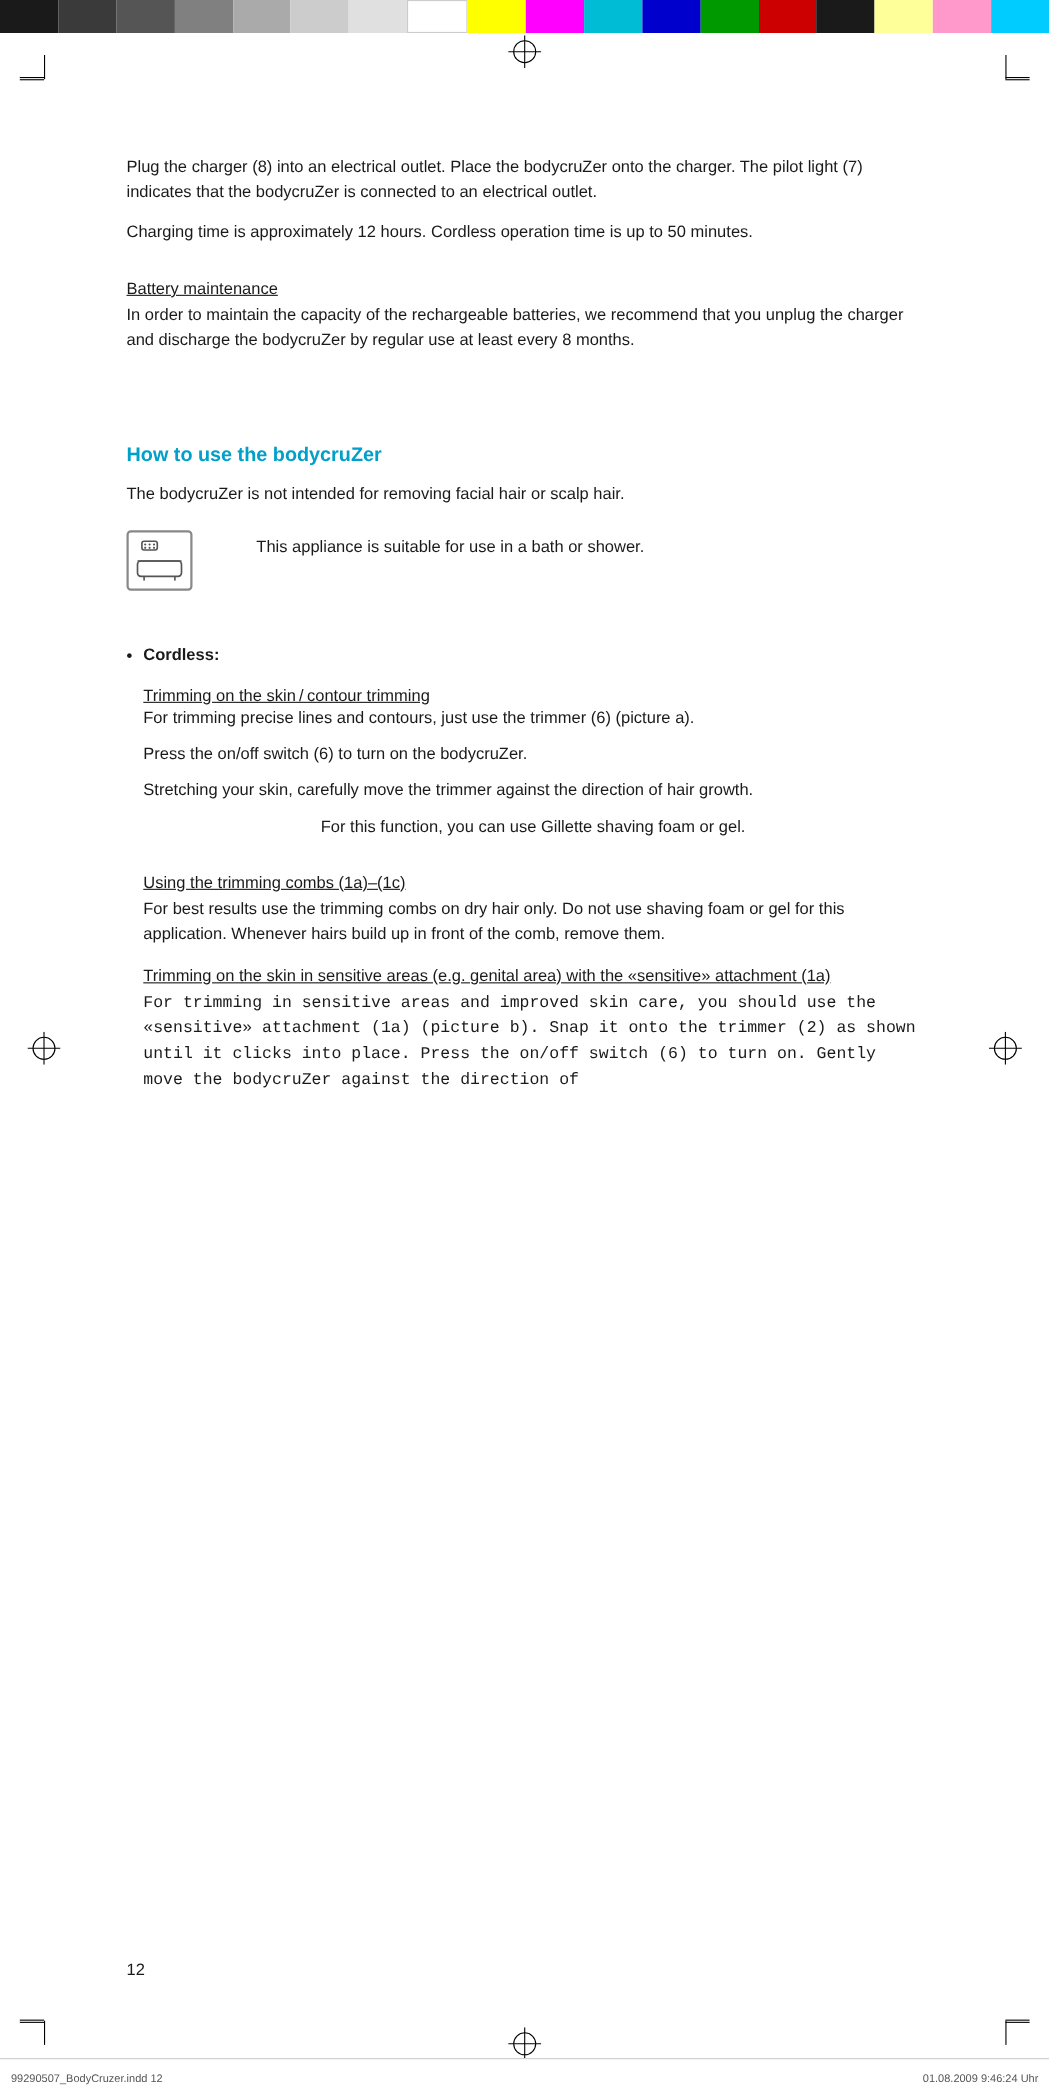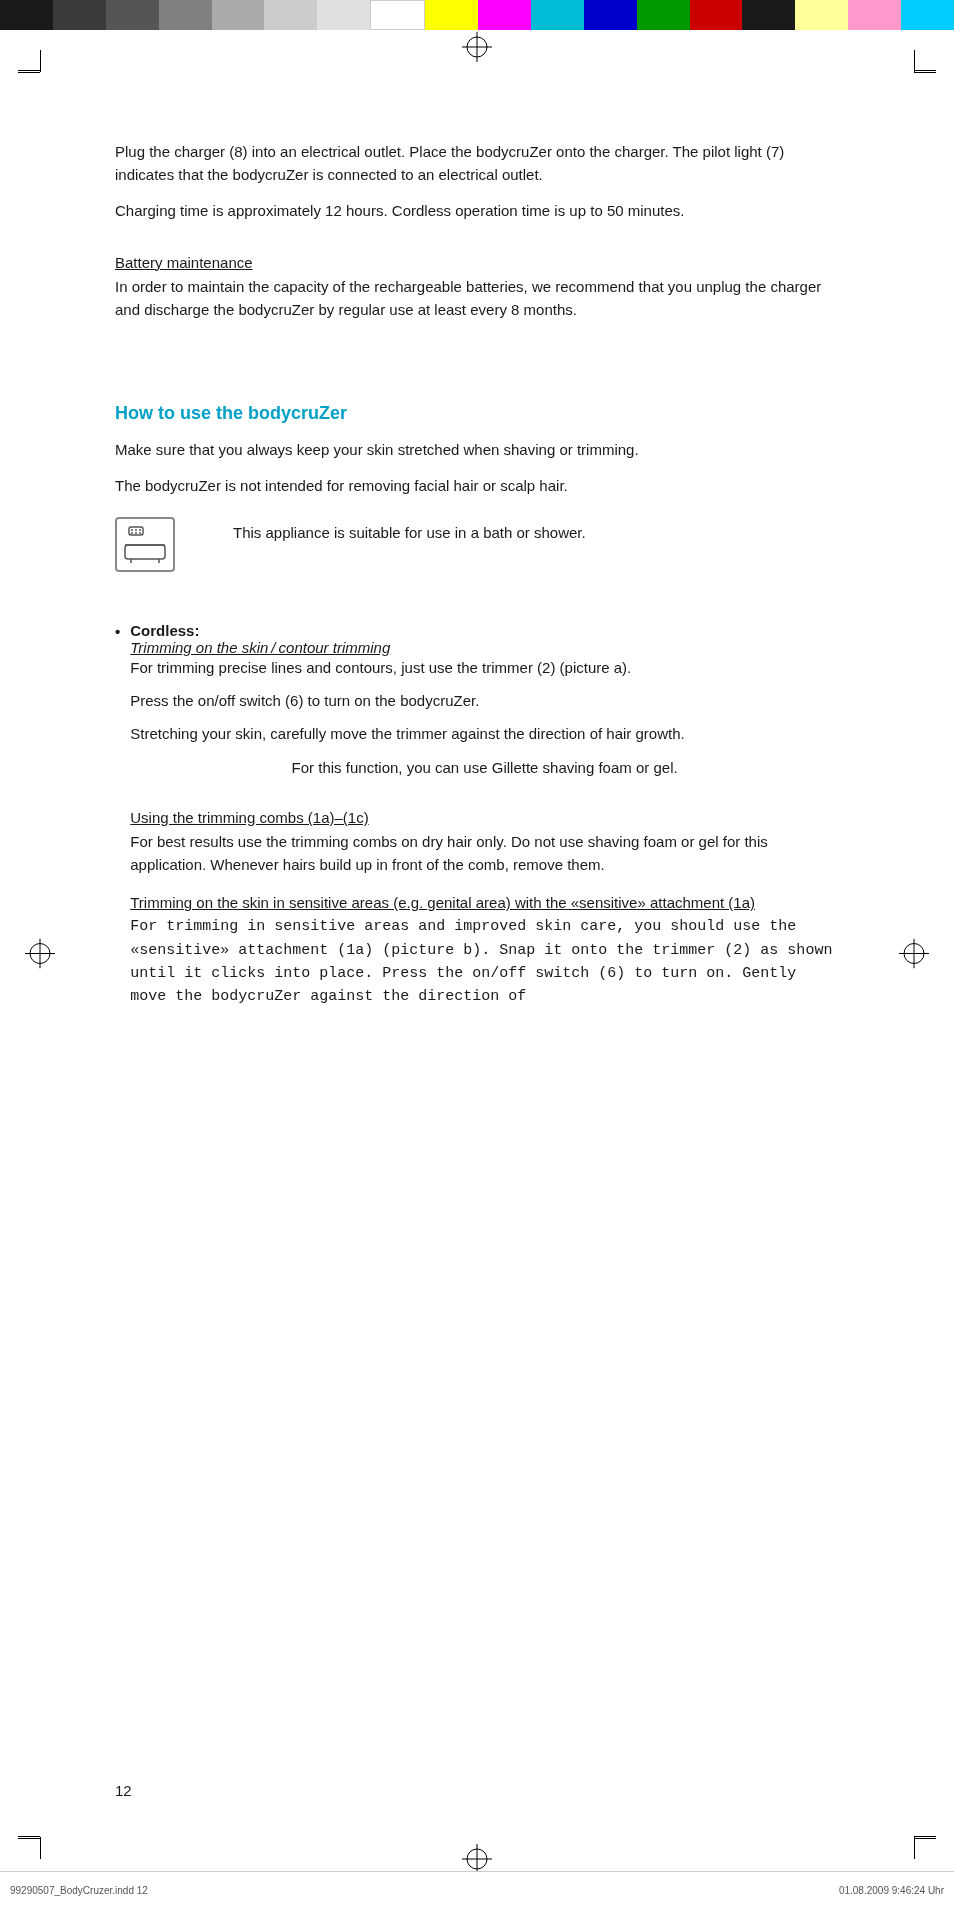--- a/index.html
+++ b/index.html
@@ -229,21 +229,20 @@
     <div class="spacer"></div>
 
     <span class="underline-heading">Battery maintenance</span>
 
     <p class="para">In order to maintain the capacity of the rechargeable batteries, we recommend that you unplug the charger and discharge the bodycruZer by regular use at least every 8 months.</p>
 
     <div style="height: 30px;"></div>
 
     <h2 class="section-heading">How to use the bodycruZer</h2>
 
-    <p class="para">Make sure that you always keep your skin stretched when shaving or trimming.</p>
 
     <p class="para">The bodycruZer is not intended for removing facial hair or scalp hair.</p>
 
     <div class="bath-icon-row">
       <div class="bath-icon-box">
         <svg width="44" height="38" viewBox="0 0 44 38" fill="none">
 
           <rect x="6" y="2" width="14" height="8" rx="2" stroke="#555" stroke-width="1.5" fill="none"></rect>
           <circle cx="9" cy="5" r="1" fill="#555"></circle>
           <circle cx="13" cy="5" r="1" fill="#555"></circle>
@@ -264,24 +263,24 @@
 
     <div style="height:12px;"></div>
 
     <div class="bullet-section">
       <div class="bullet-item">
         <span class="bullet-dot">•</span>
         <div class="bullet-content">
           <span class="bullet-title"><span>Cordless</span><span>:</span></span>
 
           
-          <div style="margin-top:0;font-style:italic;">
+          <div style="margin-top:20px;">
             <span class="inline-underline">Trimming on the skin / contour trimming</span>
           </div>
-          <p class="sub-para">For trimming precise lines and contours, just use the trimmer (2) (picture a).</p>
+          <p class="sub-para">For trimming precise lines and contours, just use the trimmer (6) (picture a).</p>
           <p class="sub-para">Press the on/off switch (6) to turn on the bodycruZer.</p>
           <p class="sub-para">Stretching your skin, carefully move the trimmer against the direction of hair growth.</p>
           <p class="sub-para" style="margin-bottom:30px;text-align:center;">For this function, you can use Gillette shaving foam or gel.</p>
 
           
           <div>
             <span class="inline-underline">Using the trimming combs (1a)–(1c)</span>
           </div>
           <p class="sub-para" style="margin-top:4px;margin-bottom:18px;">For best results use the trimming combs on dry hair only. Do not use shaving foam or gel for this application. Whenever hairs build up in front of the comb, remove them.</p>
 

